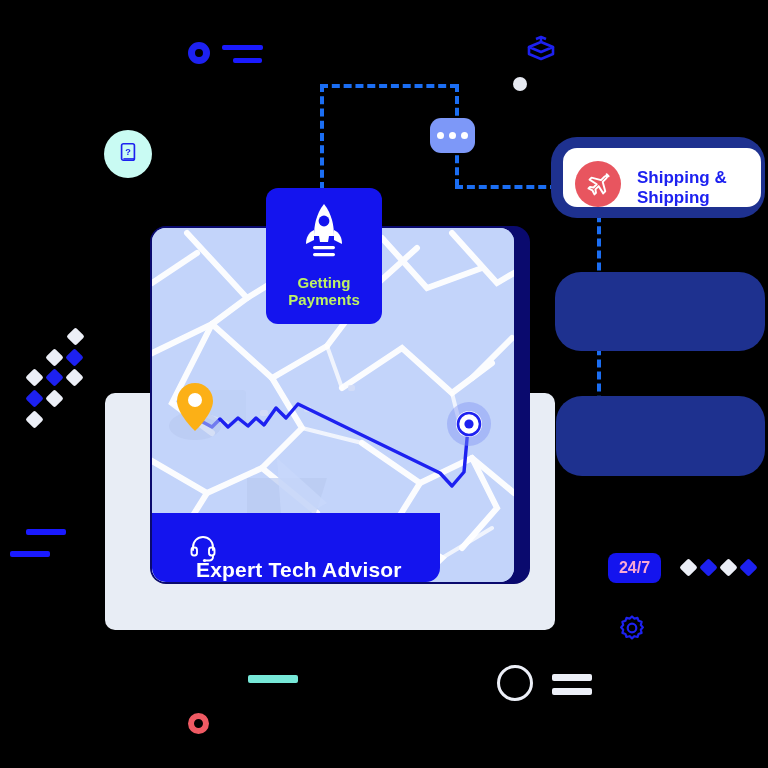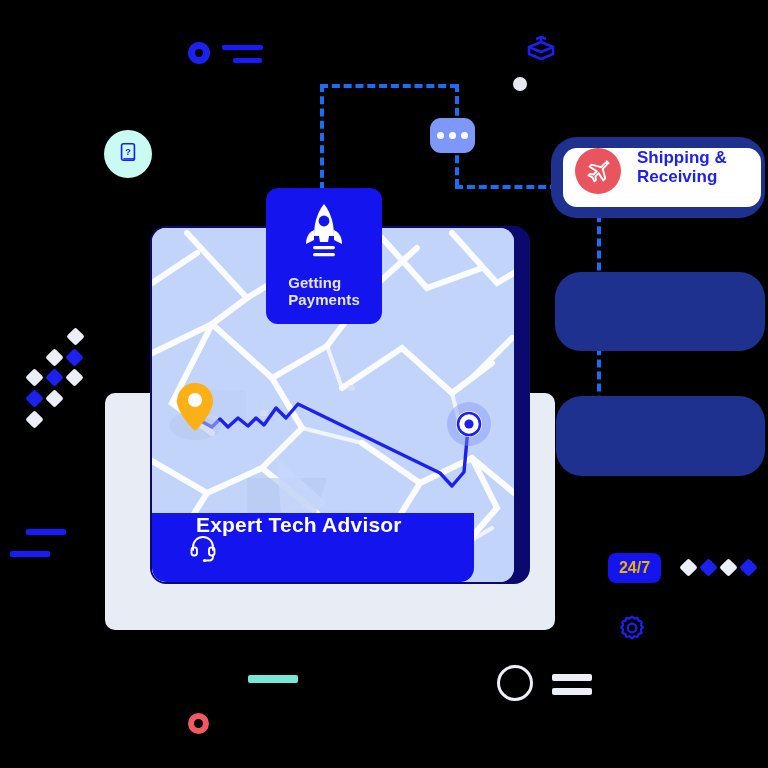--- a/index.html
+++ b/index.html
@@ -11,55 +11,55 @@
   .dash-h{border-top:4px dashed #1b6ef3;height:0;}
   .dash-v{border-left:4px dashed #1b6ef3;width:0;}
 
   
   #getting-started{
     left:266px;top:188px;width:116px;height:136px;
     background:#1414ee;border-radius:12px;
     display:flex;flex-direction:column;align-items:center;justify-content:flex-start;
     z-index:40;padding-top:14px;box-sizing:border-box;
   }
-  #gs-label{color:#e5e5e5;font-size:15px;font-weight:700;line-height:1.15;text-align:left;margin-top:6px;letter-spacing:.1px;}
+  #gs-label{color:#bef264;font-size:15px;font-weight:700;line-height:1.15;text-align:center;margin-top:6px;letter-spacing:.1px;}
 
   
   #device-base{left:105px;top:393px;width:450px;height:237px;background:#e8edf5;border-radius:10px;z-index:10;}
   #map-frame{left:150px;top:226px;width:380px;height:358px;background:#0a0a6e;border-radius:16px;z-index:20;}
   #map-card{left:152px;top:228px;width:362px;height:354px;border-radius:14px;overflow:hidden;background:#c3d4fa;z-index:21;}
   #map-svg{position:absolute;left:0;top:0;}
   #advisor-bar{
-    position:absolute;left:0;bottom:0;width:322px;height:69px;background:#1414ee;
-    display:flex;align-items:flex-start;border-radius:0 0 14px 14px;
+    position:absolute;left:0;bottom:0;width:288px;height:69px;background:#1414ee;
+    display:flex;align-items:flex-end;border-radius:0 0 14px 14px;
   }
   #advisor-label{color:#fff;font-size:21px;font-weight:700;margin-left:44px;letter-spacing:.2px;}
 
   
   .rcard-frame{border-radius:26px;background:#1e318f;z-index:30;}
   .rcard{
     position:absolute;background:#fff;border-radius:14px;
-    display:flex;align-items:flex-start;
+    display:flex;align-items:flex-end;
   }
   .rcard-icon{width:46px;height:46px;border-radius:50%;flex:0 0 auto;margin-left:12px;
               display:flex;align-items:center;justify-content:center;}
   .rcard-label{margin-left:16px;color:#1d21f0;font-size:17px;font-weight:700;line-height:1.14;}
 
   
   #chat-bubble{left:430px;top:118px;width:45px;height:35px;background:#7d98f8;border-radius:11px;
                display:flex;align-items:center;justify-content:center;gap:5px;z-index:45;}
   .chat-dot{width:7px;height:7px;border-radius:50%;background:#fff;}
 
   
   #help-badge{left:104px;top:130px;width:48px;height:48px;border-radius:50%;background:#c9fbf3;
               display:flex;align-items:center;justify-content:center;}
   .bar{border-radius:2px;}
   #badge-247{left:608px;top:553px;width:53px;height:30px;background:#1414ee;border-radius:8px;
              display:flex;align-items:center;justify-content:center;}
-  #badge-247-label{color:#eab308;font-size:16px;font-weight:700;}
+  #badge-247-label{color:#f9a8d4;font-size:16px;font-weight:700;}
   .diamond{width:13px;height:13px;transform:rotate(45deg);border-radius:2px;}
   .dot{border-radius:50%;}
   .ring{border-radius:50%;background:transparent;}
 </style>
 </head>
 <body>
 
 <div id="stage">
 
   <div class="abs dash-v" style="left:320px;top:84px;height:106px;"></div>
@@ -203,21 +203,21 @@
 
   <div class="abs rcard-frame" style="left:551px;top:137px;width:214px;height:81px;"></div>
   <div class="rcard" style="left:563px;top:148px;width:198px;height:59px;z-index:31;">
     <span class="rcard-icon" style="background:#e8555f;">
       <svg width="27" height="27" viewBox="0 0 28 28" fill="none" stroke="#ffffff" stroke-width="2" stroke-linejoin="round" stroke-linecap="round">
         <path d="M24.5 5.5 c-1.1 -1.1 -3 -0.9 -4.3 0.4 l-3.6 3.6 -9.8 -2.6 -2.1 2.1 7.5 4.7 -3.4 3.4 -3.6 -0.6 -1.6 1.6 4.1 2.1 2.1 4.1 1.6 -1.6 -0.6 -3.6 3.4 -3.4 4.7 7.5 2.1 -2.1 -2.6 -9.8 3.6 -3.6 c1.3 -1.3 1.5 -3.2 0.4 -4.3 z"></path>
       </svg>
     </span>
     <span class="rcard-label">
       <span>Shipping &amp;</span><br>
-      <span>Receiving</span>
+      <span>Shipping</span>
     </span>
   </div>
 
   <div class="abs rcard-frame" style="left:555px;top:272px;width:210px;height:79px;"></div>
 
   <div class="abs rcard-frame" style="left:556px;top:396px;width:209px;height:80px;"></div>
 
   <div class="abs bar" style="left:26px;top:529px;width:40px;height:6px;background:#1a1aff;"></div>
   <div class="abs bar" style="left:10px;top:551px;width:40px;height:6px;background:#1a1aff;"></div>
 

